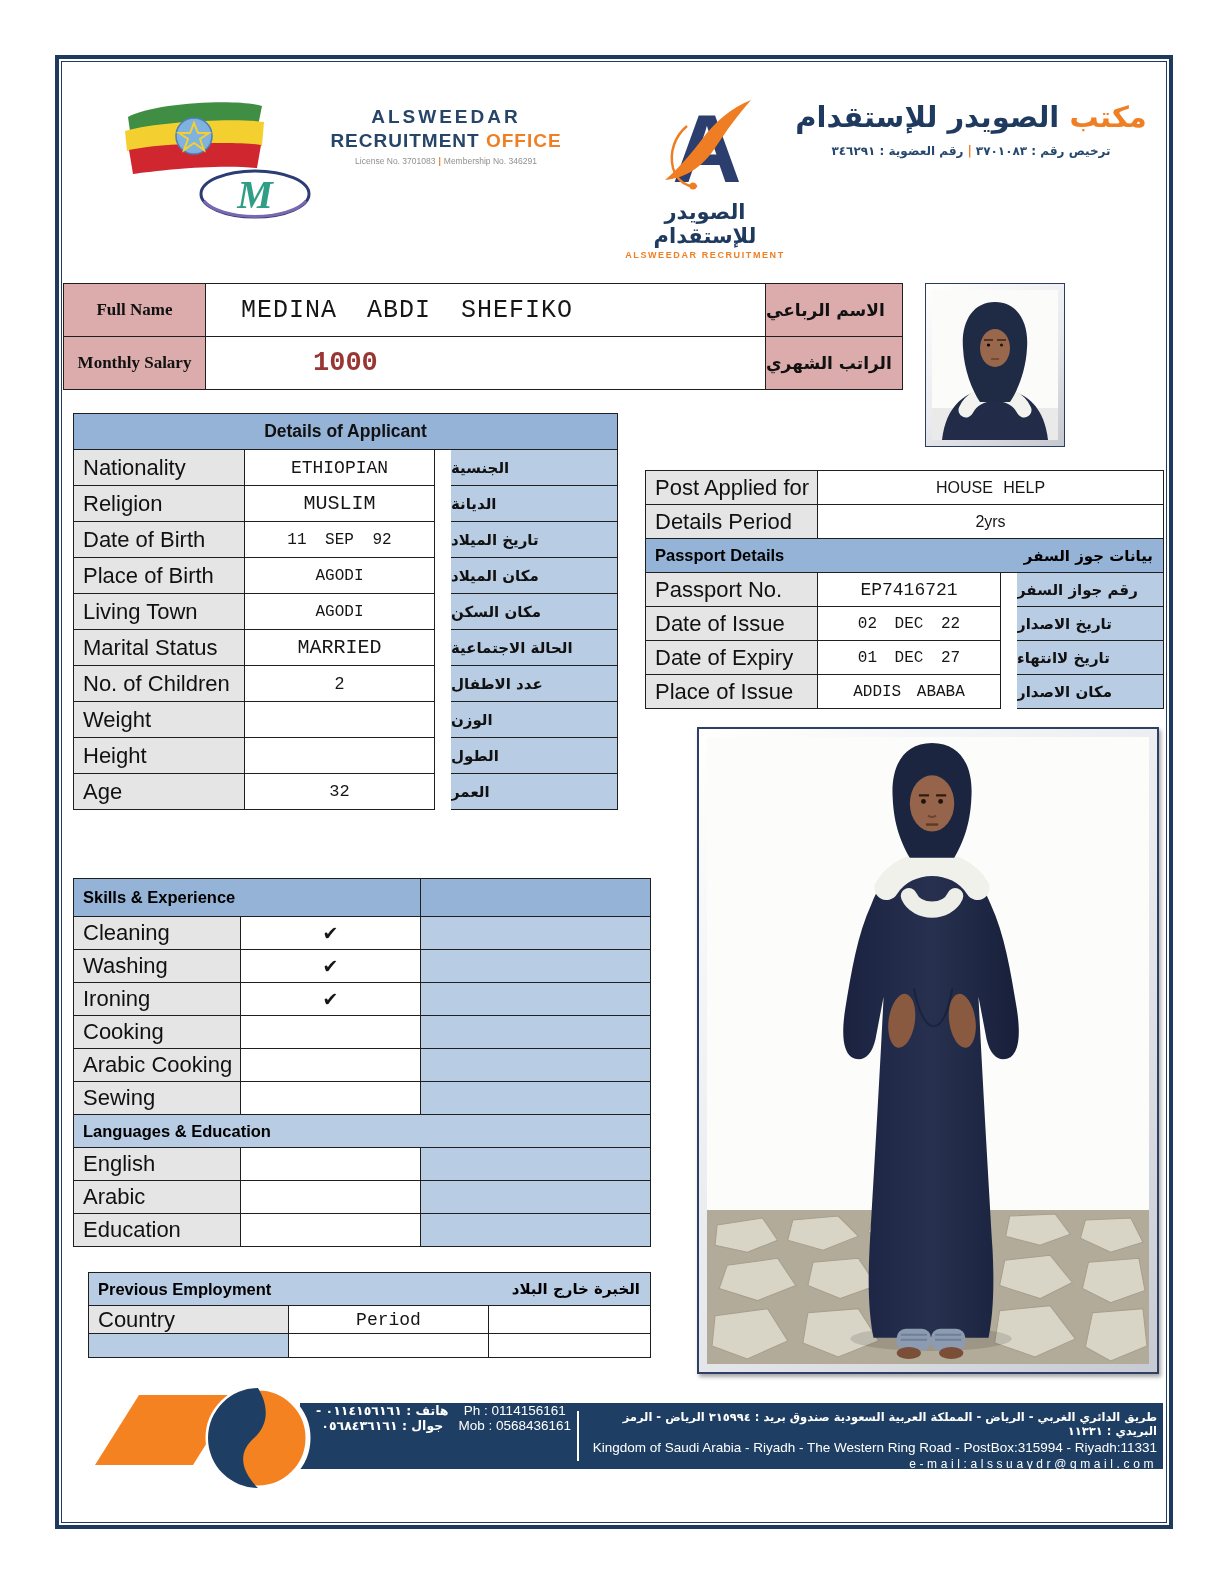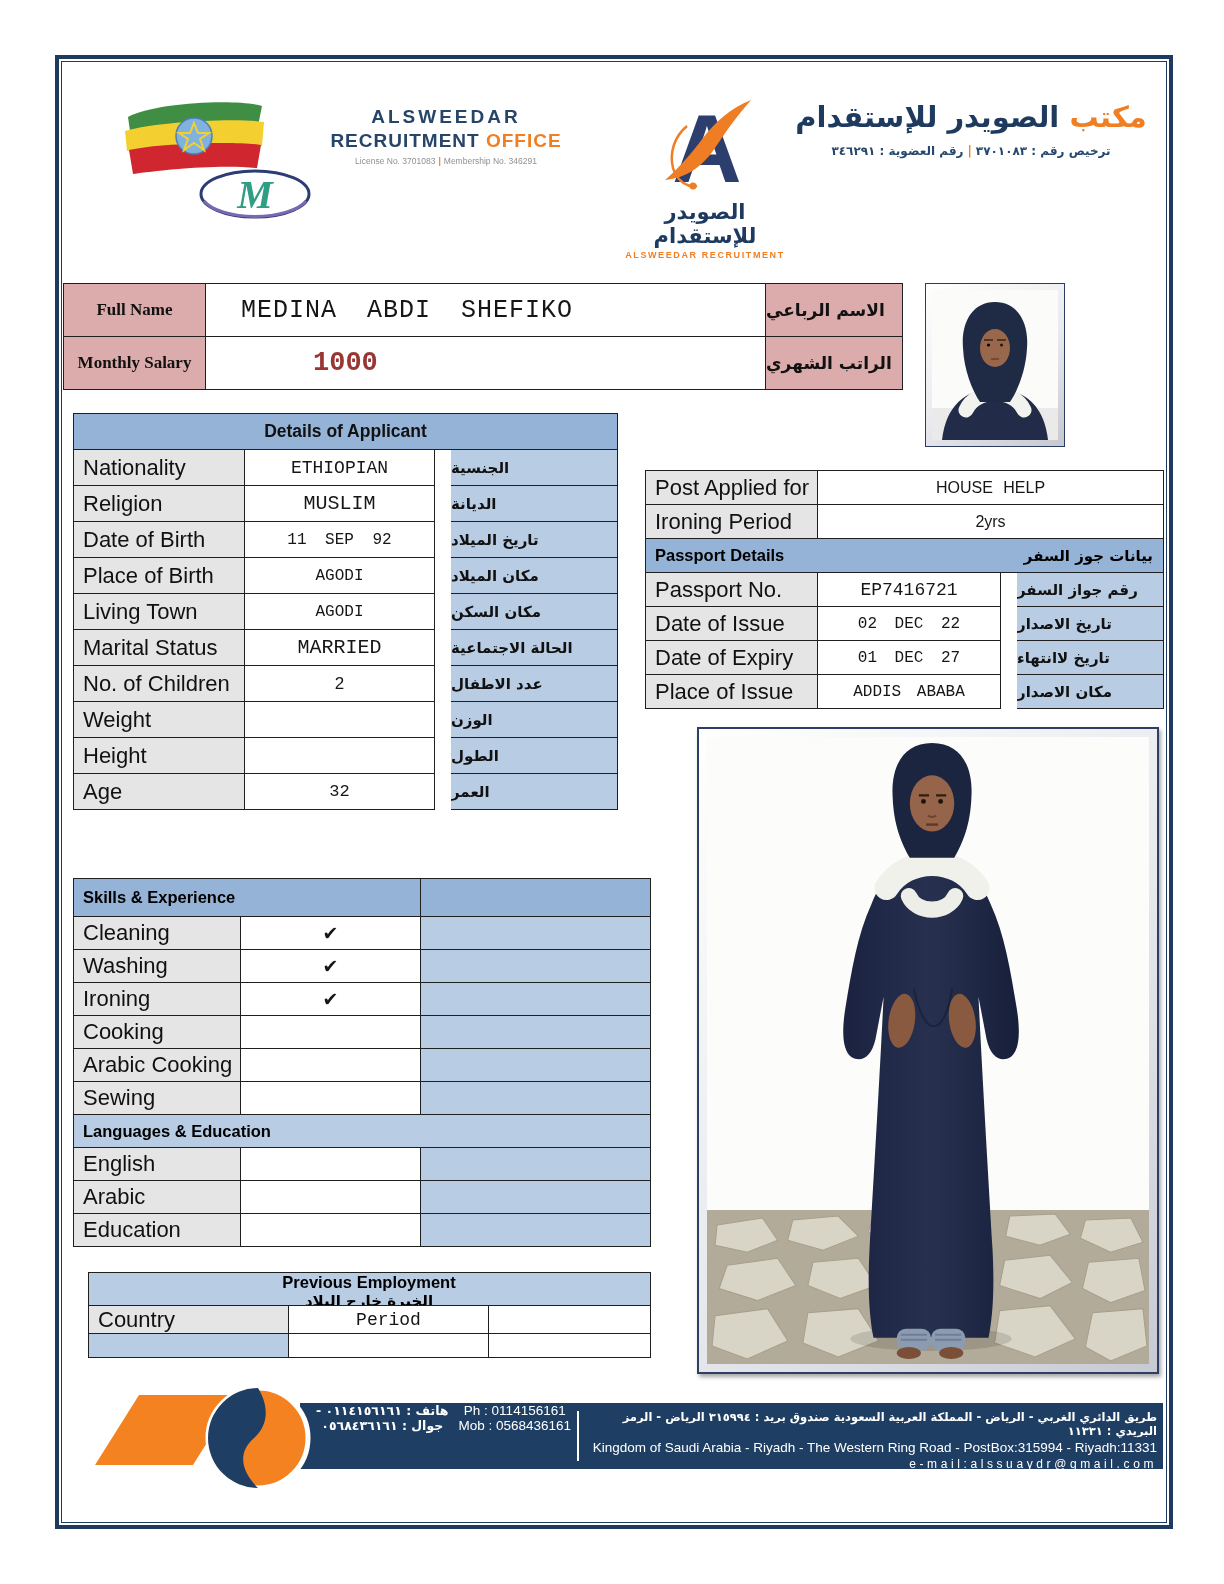--- a/index.html
+++ b/index.html
@@ -64,21 +64,21 @@
   .skills-tbl .cell{height:33px;}
   .skills-hdr{grid-column:1/3;background:#95b3d7;font-weight:bold;font-size:16.5px;padding-left:9px;}
   .skills-hdr-right{background:#95b3d7;}
   .skills-hdr-cell{height:38px !important;}
   .check{font-size:19px;font-weight:bold;font-family:"DejaVu Sans",sans-serif;word-spacing:0;}
   .lang-hdr{grid-column:1/4;background:#b8cce4;font-weight:bold;font-size:16.5px;padding-left:9px;}
   .empty-blue{background:#b8cce4;}
 
   
   .prev-tbl{left:88px;top:1272px;grid-template-columns:200px 200px 162px;}
-  .prev-hdr{grid-column:1/4;height:33px;background:#b8cce4;justify-content:space-between;padding:0 10px 0 9px;flex-direction:column;}
+  .prev-hdr{grid-column:1/4;height:33px;background:#b8cce4;justify-content:space-between;padding:0 10px 0 9px;}
   .prev-hdr .en{font-weight:bold;font-size:16.5px;}
   .prev-hdr .ar{font-weight:bold;font-size:15px;direction:rtl;font-family:"DejaVu Sans",sans-serif;}
   .prev-row1{height:28px;}
   .prev-row2{height:24px;}
 
   
   .photo-frame{border:1px solid #2b3c63;background:linear-gradient(145deg,#ffffff 0%,#e9eaee 55%,#c6c8cf 100%);padding:6px;}
   .photo-frame-big{left:697px;top:727px;width:462px;height:647px;border:2px solid #2e3f66;background:linear-gradient(135deg,#ffffff 0%,#e6e8ec 55%,#c7cad2 100%);padding:8px;box-shadow:2px 3px 4px rgba(0,0,0,.35);}
   .photo-small{left:925px;top:283px;width:140px;height:164px;}
   .photo-inner{width:100%;height:100%;background:#fbfbfa;overflow:hidden;}
@@ -221,21 +221,21 @@
 
     <div class="cell lbl-blue">Age</div>
     <div class="cell val" style="font-size:17px;">32</div>
     <div class="cell ar-cell">العمر</div>
   </div>
 
   <div class="abs tbl app-tbl">
     <div class="cell lbl-blue">Post Applied for</div>
     <div class="cell val merged sansval">HOUSE HELP</div>
 
-    <div class="cell lbl-blue">Ironing Period</div>
+    <div class="cell lbl-blue">Details Period</div>
     <div class="cell val merged sansval">2yrs</div>
 
     <div class="cell pass-hdr">
       <span class="en">Passport Details</span>
       <span class="ar">بيانات جوز السفر</span>
     </div>
 
     <div class="cell lbl-blue">Passport No.</div>
     <div class="cell val">EP7416721</div>
     <div class="cell ar-cell">رقم جواز السفر</div>

